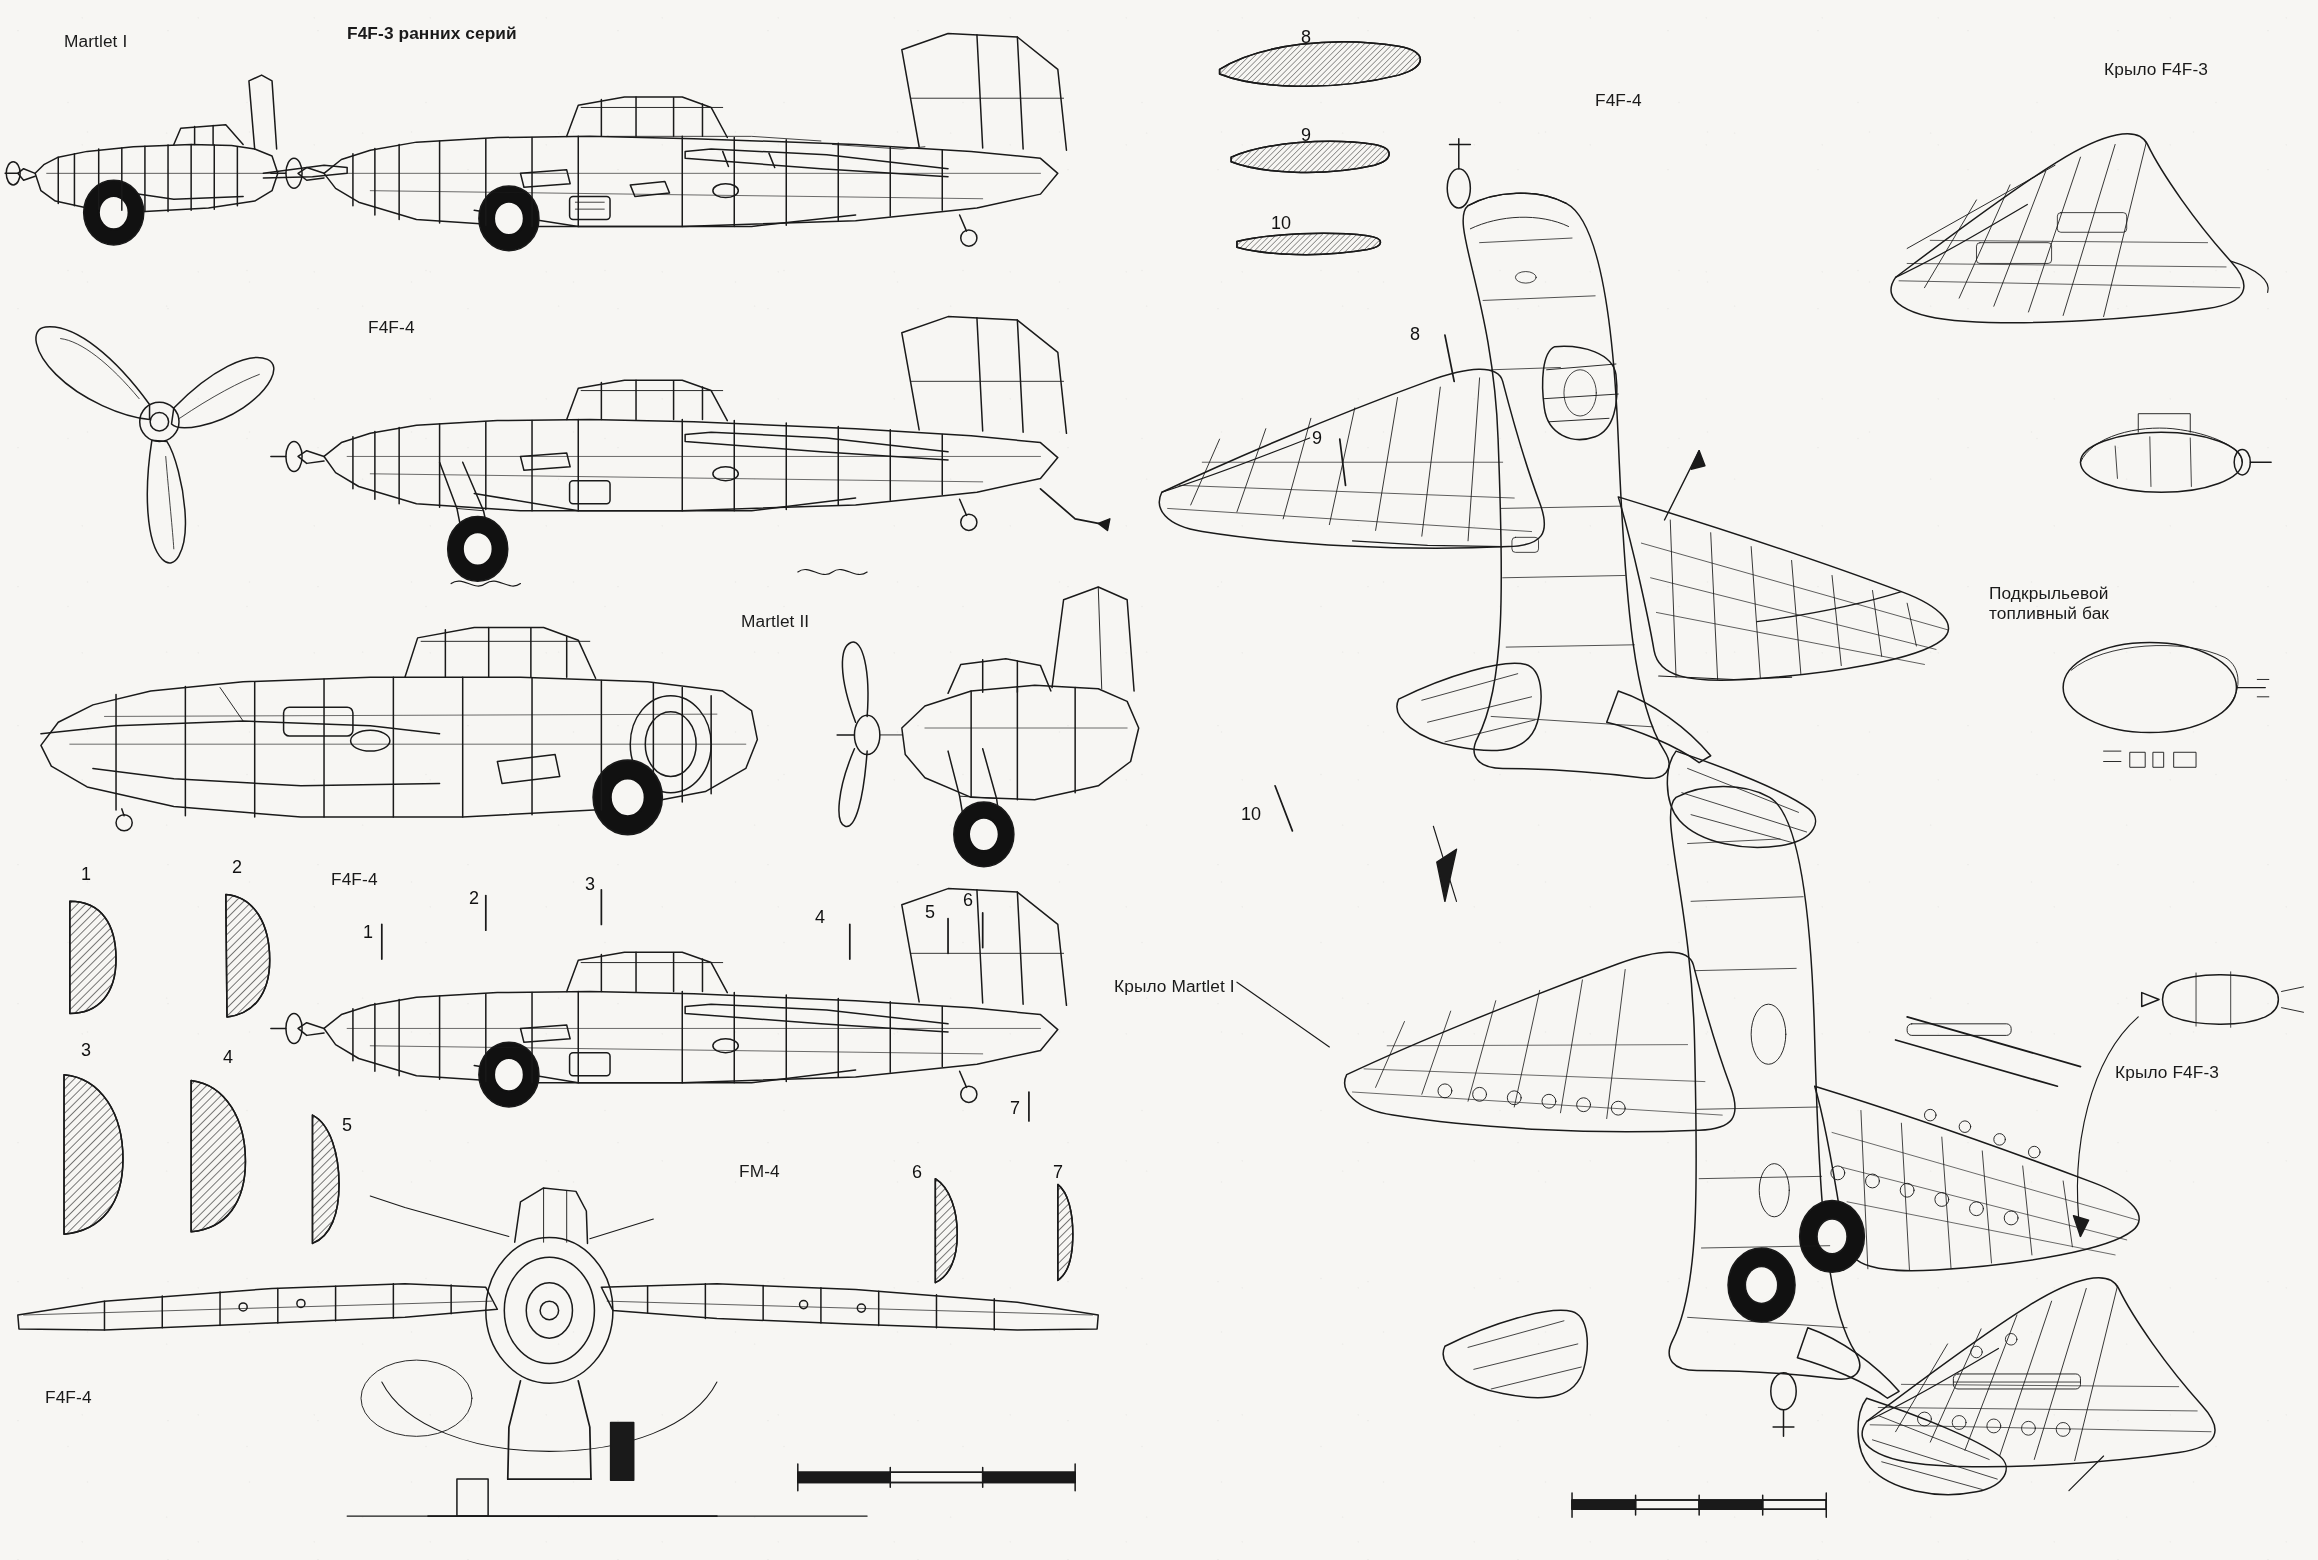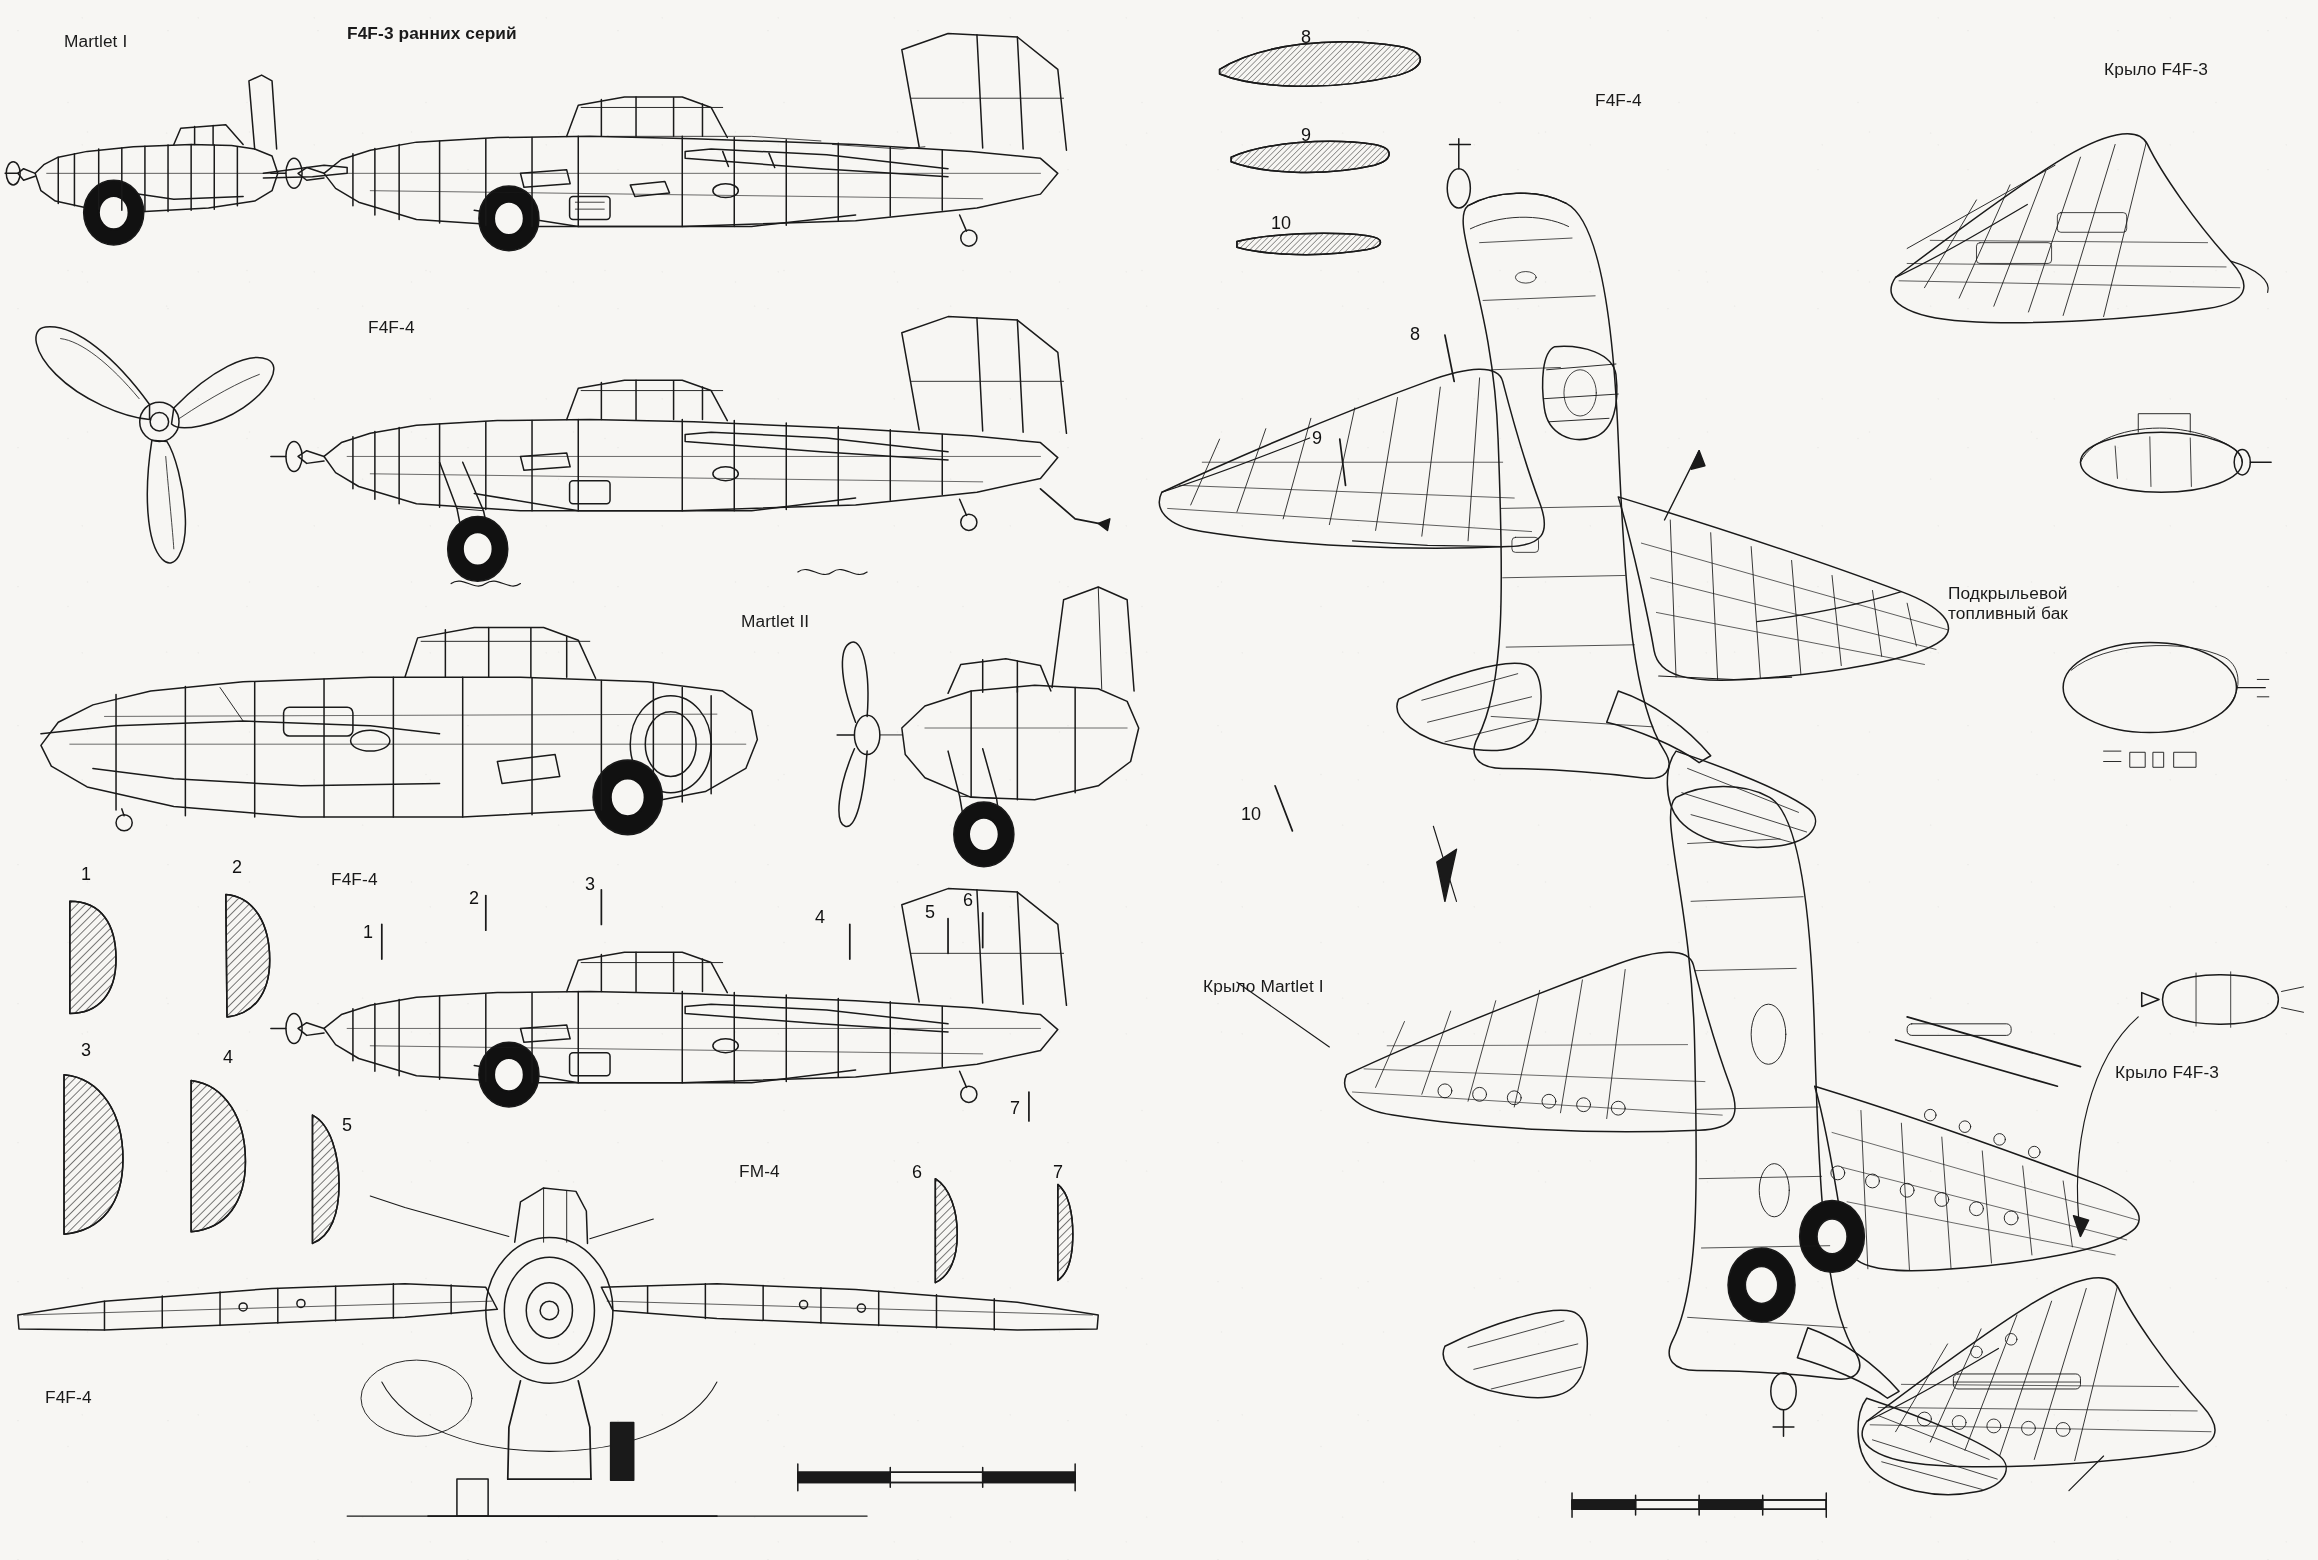--- a/index.html
+++ b/index.html
@@ -601,23 +601,23 @@
 
   <div class="lbl" style="left:64px;  top:32px;">Martlet I</div>
   <div class="lbl" style="left:347px;  top:24px;font-weight:bold;">F4F-3 ранних серий</div>
   <div class="lbl" style="left:368px;  top:318px;">F4F-4</div>
   <div class="lbl" style="left:741px; top:612px;">Martlet II</div>
   <div class="lbl" style="left:331px;  top:870px;">F4F-4</div>
   <div class="lbl" style="left:739px; top:1162px;">FM-4</div>
   <div class="lbl" style="left:45px;   top:1388px;">F4F-4</div>
   <div class="lbl" style="left:1595px; top:91px;">F4F-4</div>
   <div class="lbl" style="left:2104px; top:60px;">Крыло F4F-3</div>
-  <div class="lbl" style="left:1948px; top:584px;">Подкрыльевой
+  <div class="lbl" style="left:1989px; top:584px;">Подкрыльевой
 топливный бак</div>
-  <div class="lbl" style="left:1203px; top:977px;">Крыло Martlet I</div>
+  <div class="lbl" style="left:1114px; top:977px;">Крыло Martlet I</div>
   <div class="lbl" style="left:2115px; top:1063px;">Крыло F4F-3</div>
 
   <div class="num" style="left:81px;  top:864px;">1</div>
   <div class="num" style="left:232px;  top:857px;">2</div>
   <div class="num" style="left:81px;  top:1040px;">3</div>
   <div class="num" style="left:223px;  top:1047px;">4</div>
   <div class="num" style="left:342px;  top:1115px;">5</div>
   <div class="num" style="left:912px; top:1162px;">6</div>
   <div class="num" style="left:1053px; top:1162px;">7</div>
 

